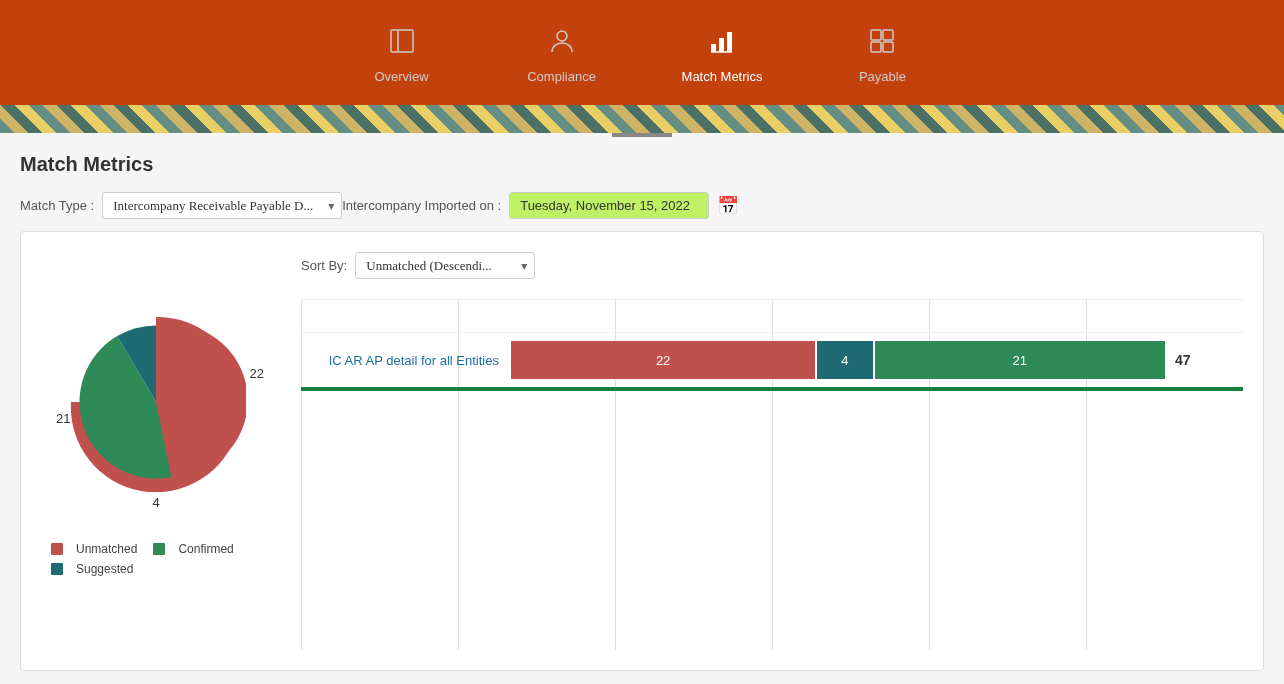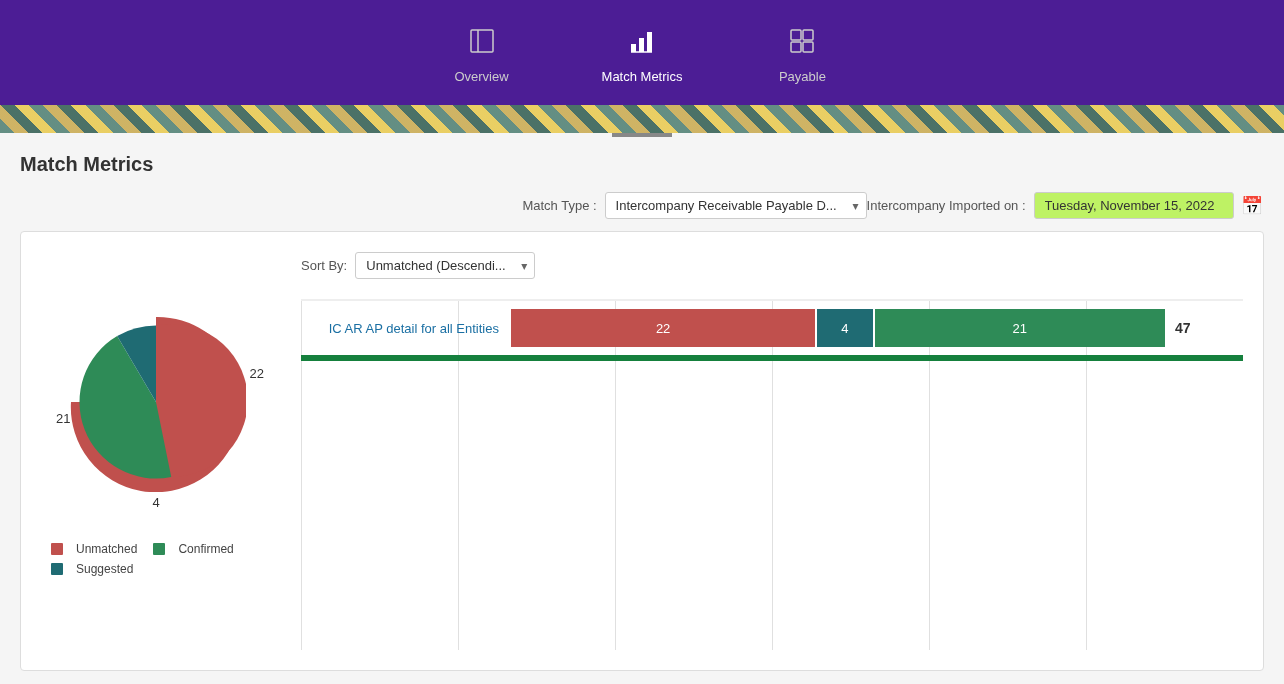--- a/index.html
+++ b/index.html
@@ -1,20 +1,20 @@
 <!DOCTYPE html>
 <html><head>
   <meta charset="utf-8">
   <style>
     * { box-sizing: border-box; margin: 0; padding: 0; }
     body { font-family: 'Segoe UI', Arial, sans-serif; background: #f5f5f5; width: 1284px; min-height: 684px; overflow-x: hidden; }
 
     
     .top-nav {
-      background: #4c1d95;
+      background: #c2410c;
       display: flex;
       justify-content: center;
       align-items: center;
       gap: 80px;
       padding: 12px 0 8px 0;
       height: 105px;
     }
     .nav-item {
       display: flex;
       flex-direction: column;
@@ -60,21 +60,21 @@
       font-size: 20px;
       font-weight: 600;
       color: #333;
       margin-bottom: 16px;
     }
 
     
     .controls-row {
       display: flex;
       align-items: center;
-      justify-content: flex-end;
+      justify-content: flex-start;
       margin-bottom: 12px;
     }
     .control-group {
       display: flex;
       align-items: center;
       gap: 8px;
     }
     .control-label {
       font-size: 13px;
       color: #555;
@@ -83,20 +83,21 @@
       border: 1px solid #ccc;
       border-radius: 3px;
       padding: 5px 28px 5px 10px;
       font-size: 13px;
       color: #333;
       background: #fff;
       appearance: none;
       cursor: pointer;
       position: relative;
       min-width: 220px;
+      font-family: Liberation Serif, serif;
     }
     .dropdown-wrapper {
       position: relative;
       display: inline-block;
     }
     .dropdown-wrapper::after {
       content: '▾';
       position: absolute;
       right: 8px;
       top: 50%;
@@ -215,21 +216,22 @@
       color: #555;
     }
 
     .chart-row {
       display: flex;
       align-items: center;
       padding: 8px 0;
       border-top: 1px solid #eee;
     }
     .chart-row:last-child {
-      border-bottom: 6px solid #15803d;
+      border-bottom: 4px solid #15803d;
+      margin-top: 32px;
     }
 
     .chart-label {
       min-width: 210px;
       font-size: 13px;
       color: #1a6fa3;
       text-align: right;
       padding-right: 12px;
     }
 
@@ -268,20 +270,29 @@
 
 <nav class="top-nav">
   <div class="nav-item">
     <span class="nav-icon">
       <svg width="30" height="30" viewBox="0 0 30 30" fill="none">
         <rect x="4" y="4" width="22" height="22" rx="1" stroke="#ccc" stroke-width="1.5" fill="none"></rect>
         <line x1="11" y1="4" x2="11" y2="26" stroke="#ccc" stroke-width="1.5"></line>
       </svg>
     </span>
     <span class="nav-label">Overview</span>
+  </div>
+  <div class="nav-item">
+    <span class="nav-icon">
+      <svg width="30" height="30" viewBox="0 0 30 30" fill="none">
+        <circle cx="15" cy="10" r="5" stroke="#ccc" stroke-width="1.5" fill="none"></circle>
+        <path d="M5 26c0-5.5 4.5-9 10-9s10 3.5 10 9" stroke="#ccc" stroke-width="1.5" fill="none"></path>
+      </svg>
+    </span>
+    <span class="nav-label">Compliance</span>
   </div>
   <div class="nav-item active">
     <span class="nav-icon">
       <svg width="30" height="30" viewBox="0 0 30 30" fill="none">
         <rect x="4" y="18" width="5" height="8" fill="#fff"></rect>
         <rect x="12" y="12" width="5" height="14" fill="#fff"></rect>
         <rect x="20" y="6" width="5" height="20" fill="#fff"></rect>
         <line x1="4" y1="26" x2="25" y2="26" stroke="#fff" stroke-width="1.5"></line>
       </svg>
     </span>

